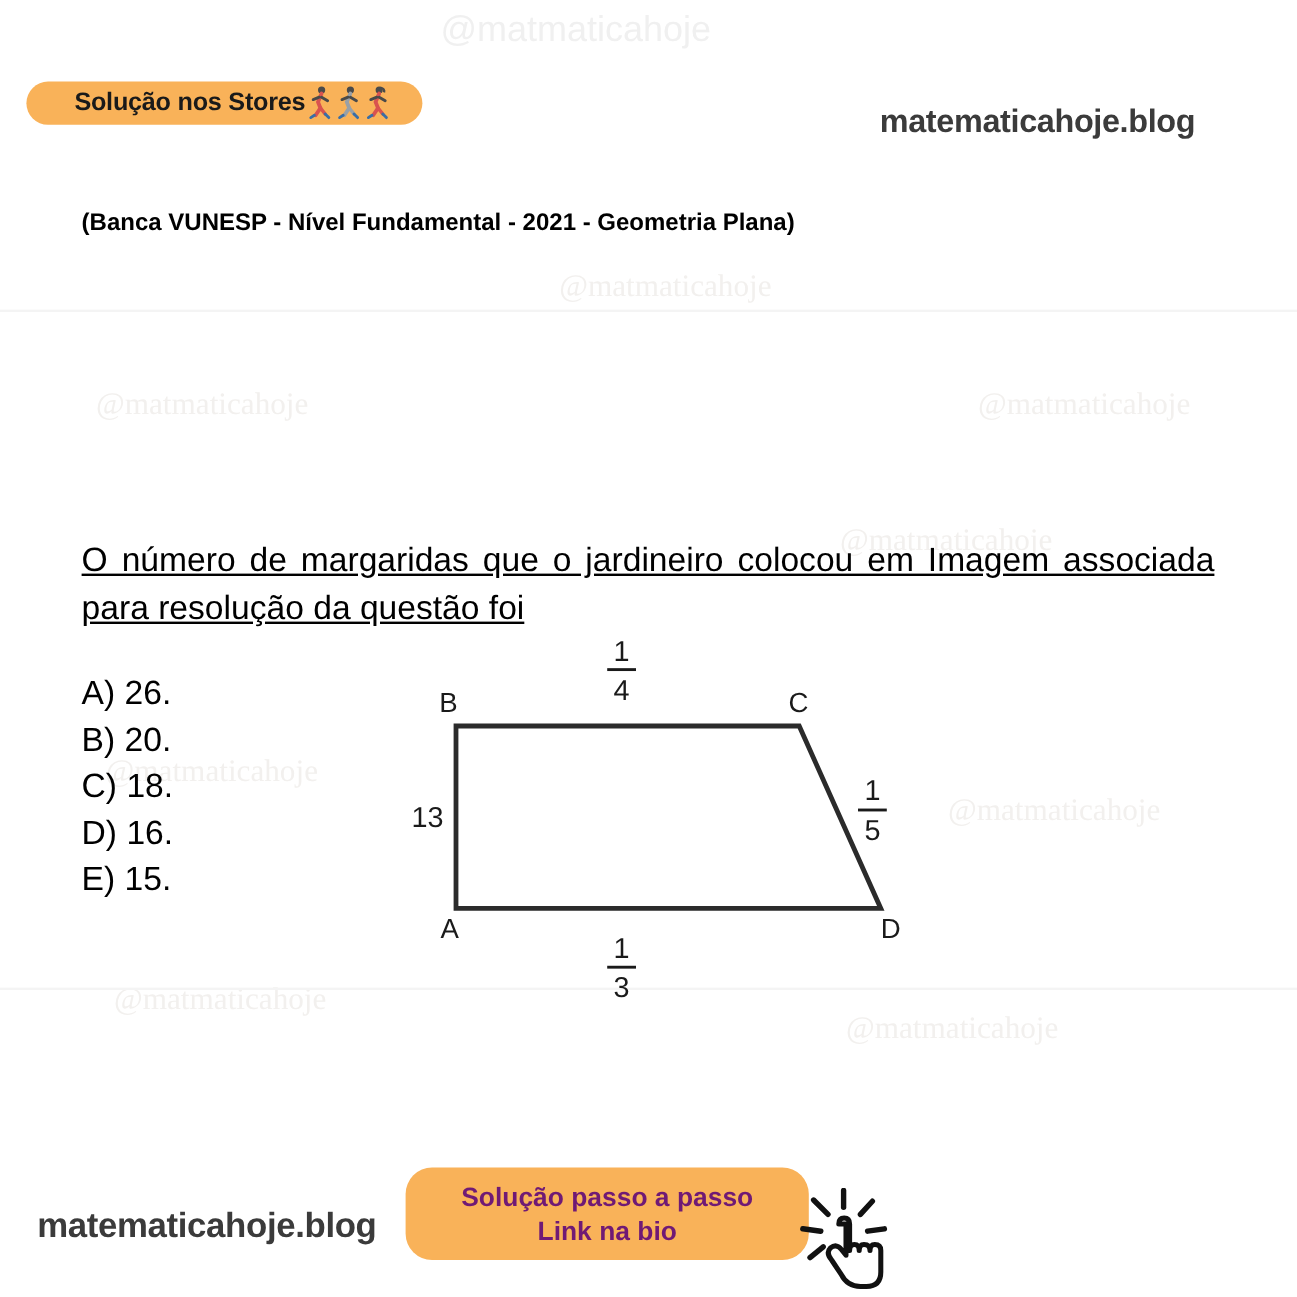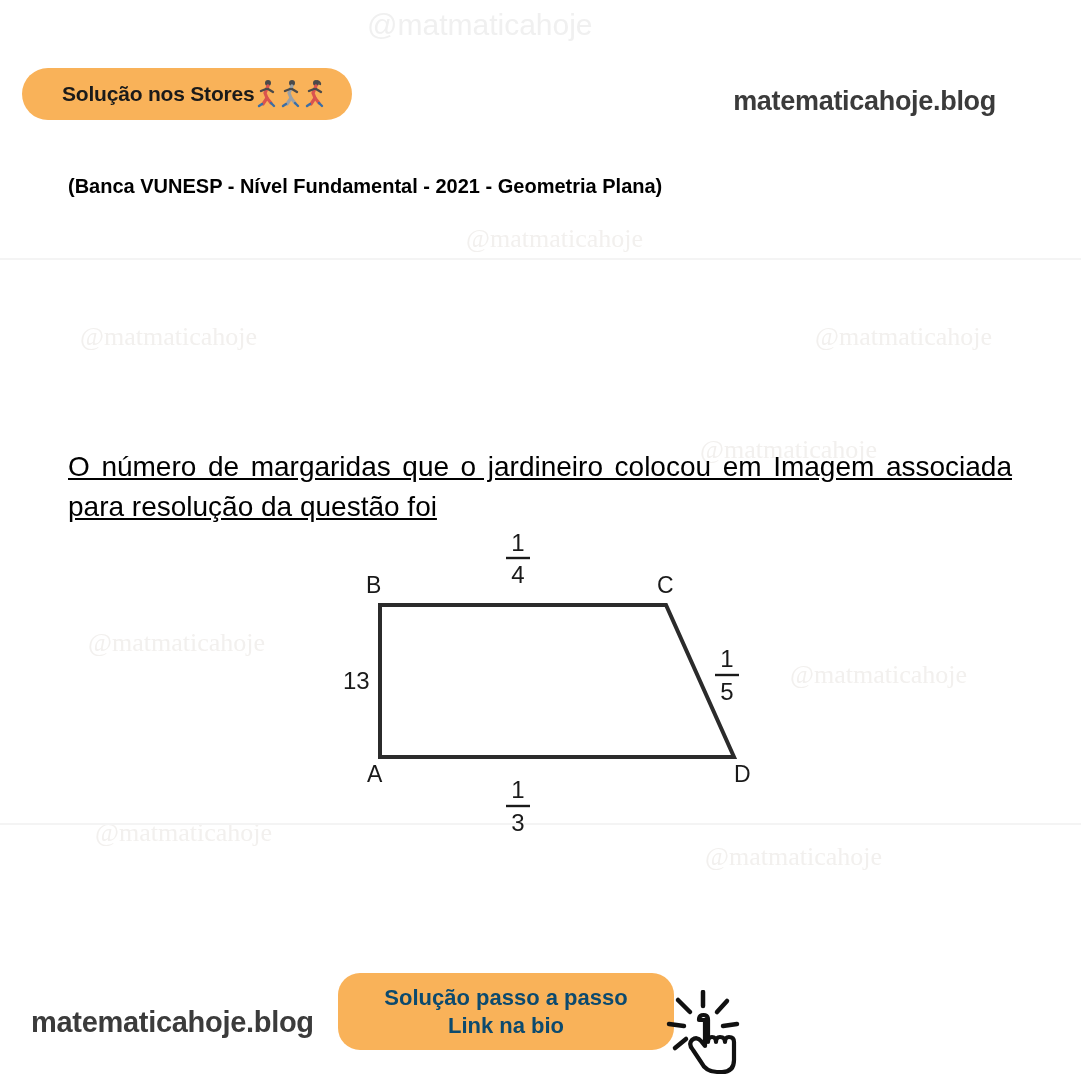--- a/index.html
+++ b/index.html
@@ -51,21 +51,21 @@
     width: 230px;
     height: 52px;
     z-index: 3;
   }
 
   
   #stores-button {
     position: absolute;
     left: 22px;
     top: 68px;
-    height: 52px;
+    height: 36px;
     padding: 0 26px 0 40px;
     background: #F9B259;
     border-radius: 26px;
     display: flex;
     align-items: center;
     gap: 0px;
     z-index: 5;
     cursor: pointer;
   }
   #stores-button .lbl {
@@ -170,21 +170,21 @@
     display: flex;
     flex-direction: column;
     align-items: center;
     justify-content: center;
     z-index: 5;
     cursor: pointer;
   }
   #cta-button .l1, #cta-button .l2 {
     font-size: 22px;
     font-weight: bold;
-    color: #0c4a6e;
+    color: #701a75;
     line-height: 1.27;
   }
   #click-hand {
     position: absolute;
     left: 648px;
     top: 990px;
     width: 92px;
     height: 90px;
     z-index: 6;
   }
@@ -239,20 +239,27 @@
       </svg>
     </span>
   </div>
 
   <div id="blog-url-top">matematicahoje.blog</div>
 
   <div id="question-title">(Banca VUNESP - Nível Fundamental - 2021 - Geometria Plana)</div>
 
   <div id="par-2" class="body-par">O número de margaridas que o jardineiro colocou em Imagem associada para resolução da questão foi</div>
 
+  <div id="options">
+    <div class="opt">A) 26.</div>
+    <div class="opt">B) 20.</div>
+    <div class="opt">C) 18.</div>
+    <div class="opt">D) 16.</div>
+    <div class="opt">E) 15.</div>
+  </div>
 
   <div id="figure">
     <svg width="440" height="310" viewBox="0 0 440 310">
       <polygon points="50,80 336,80 404,232 50,232" fill="none" stroke="#2b2b2b" stroke-width="4" stroke-linejoin="miter"></polygon>
 
       <text x="36" y="68" font-family="Liberation Sans, sans-serif" font-size="23" fill="#1a1a1a">B</text>
       <text x="327" y="68" font-family="Liberation Sans, sans-serif" font-size="23" fill="#1a1a1a">C</text>
       <text x="404" y="257" font-family="Liberation Sans, sans-serif" font-size="23" fill="#1a1a1a">D</text>
       <text x="37" y="257" font-family="Liberation Sans, sans-serif" font-size="23" fill="#1a1a1a">A</text>
 

